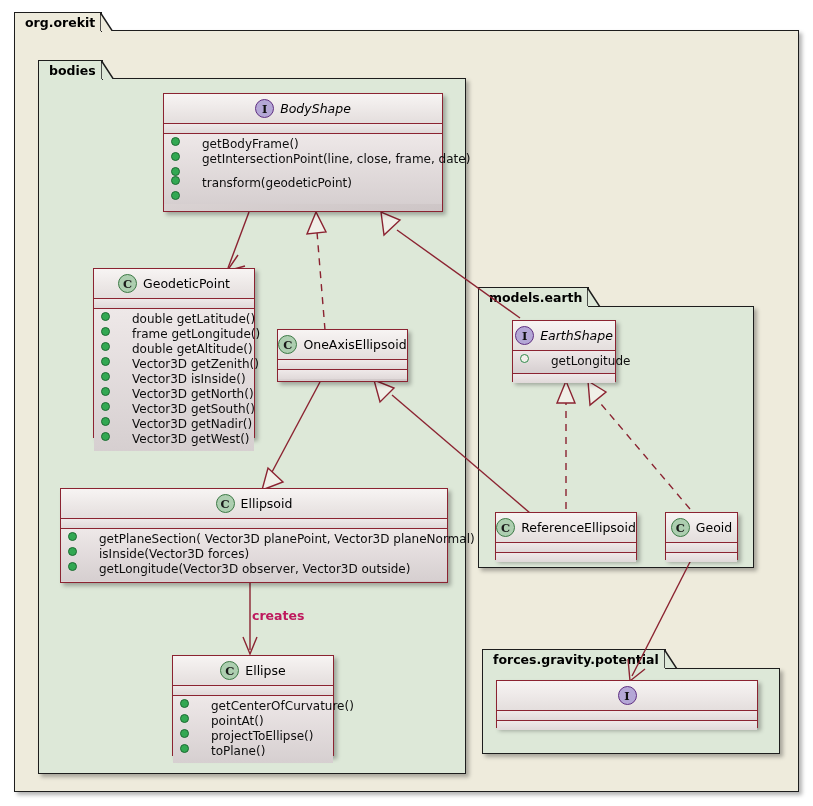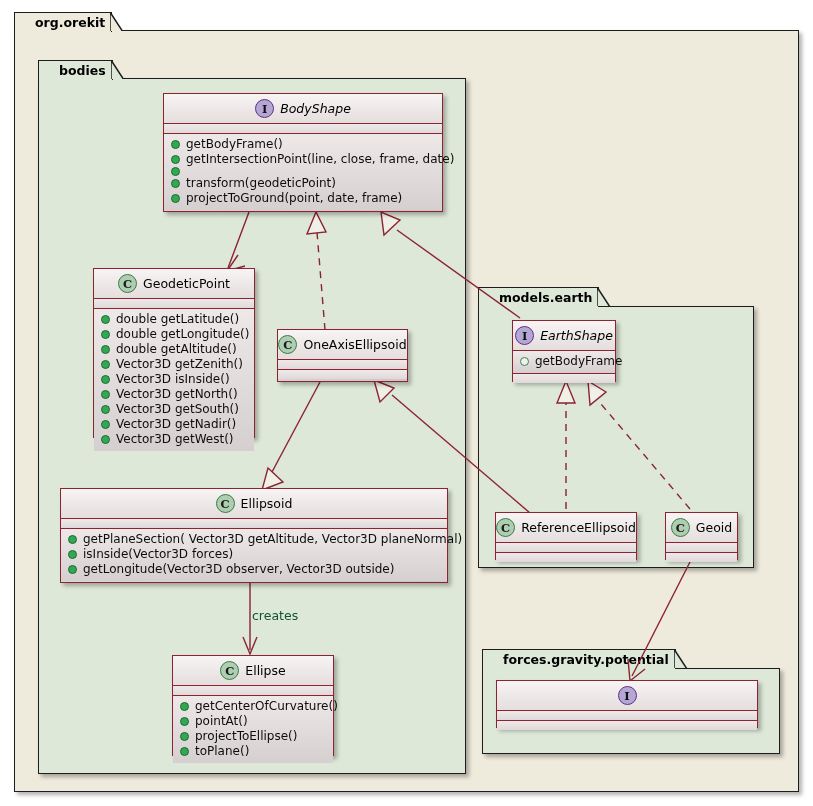--- a/index.html
+++ b/index.html
@@ -26,21 +26,21 @@
   }
   .pkg-tab {
     position: absolute;
     box-sizing: border-box;
     border: 1.5px solid #1d1d1d;
     border-bottom: none;
     font-weight: bold;
     font-size: 12.5px;
     color: #000;
     line-height: 1;
-    padding: 4px 6px 3px 20px;
+    padding: 4px 6px 3px 10px;
     white-space: nowrap;
     display: flex;
     align-items: center;
   }
   .pkg-tab .corner {
     position: absolute;
     right: -13px;
     top: -1.5px;
     width: 14px;
     height: 100%;
@@ -76,22 +76,21 @@
     height: 9px;
     background: linear-gradient(180deg, #efe9e9 0%, #e0d9d9 100%);
   }
   .cls-members {
     box-sizing: border-box;
     padding: 3px 8px 4px 6px;
     background: linear-gradient(180deg, #eee8e8 0%, #d6cfd0 100%);
   }
   .member {
     display: flex;
-    align-items: center;
-    gap: 5px;
+    gap: 21px;
     font-size: 12px;
     line-height: 15px;
     color: #0d0d0d;
     white-space: nowrap;
   }
 
   
   .badge {
     width: 17px; height: 17px;
     border-radius: 50%;
@@ -123,22 +122,23 @@
     width: 813px; height: 806px;
     pointer-events: none;
   }
   .lk { stroke: #8b2331; stroke-width: 1.4px; fill: none; }
   .lk-dash { stroke-dasharray: 7 6; }
   .hollow { fill: #f0f0e8; stroke: #8b2331; stroke-width: 1.4px; }
   .solidhead { fill: none; stroke: #8b2331; stroke-width: 1.4px; }
   .lbl {
     position: absolute;
     font-size: 12.5px;
-    color: #14532d;
+    color: #be185d;
     white-space: nowrap;
+    font-weight: bold;
   }
 </style>
 </head>
 <body>
 
 <div id="canvas">
 
   <div class="pkg" style="left:14px; top:30px; width:785px; height:762px; background:#EEEBDC;"></div>
   <div class="pkg-tab" style="left:14px; top:12px; height:20px; background:#EEEBDC;">
     <span>org.orekit</span>
@@ -248,41 +248,40 @@
       </div>
       <div class="member">
         <span class="dot dot-pub"></span>
       </div>
       <div class="member">
         <span class="dot dot-pub"></span>
         <span>transform(geodeticPoint)</span>
       </div>
       <div class="member">
         <span class="dot dot-pub"></span>
-        <span>projectToGround(point, date, frame)</span>
       </div>
     </div>
   </div>
 
   <div class="cls" style="left:93px; top:268px; width:162px; height:170px;">
     <div class="cls-header">
       <span class="badge badge-C">C</span>
       <span class="cname">GeodeticPoint</span>
     </div>
     <div class="cls-sep"></div>
     <div class="cls-empty"></div>
     <div class="cls-sep"></div>
     <div class="cls-members">
       <div class="member">
         <span class="dot dot-pub"></span>
         <span>double getLatitude()</span>
       </div>
       <div class="member">
         <span class="dot dot-pub"></span>
-        <span>double getLongitude()</span>
+        <span>frame getLongitude()</span>
       </div>
       <div class="member">
         <span class="dot dot-pub"></span>
         <span>double getAltitude()</span>
       </div>
       <div class="member">
         <span class="dot dot-pub"></span>
         <span>Vector3D getZenith()</span>
       </div>
       <div class="member">
@@ -323,21 +322,21 @@
     <div class="cls-header">
       <span class="badge badge-C">C</span>
       <span class="cname">Ellipsoid</span>
     </div>
     <div class="cls-sep"></div>
     <div class="cls-empty"></div>
     <div class="cls-sep"></div>
     <div class="cls-members">
       <div class="member">
         <span class="dot dot-pub"></span>
-        <span>getPlaneSection( Vector3D getAltitude, Vector3D planeNormal)</span>
+        <span>getPlaneSection( Vector3D planePoint, Vector3D planeNormal)</span>
       </div>
       <div class="member">
         <span class="dot dot-pub"></span>
         <span>isInside(Vector3D forces)</span>
       </div>
       <div class="member">
         <span class="dot dot-pub"></span>
         <span>getLongitude(Vector3D observer, Vector3D outside)</span>
       </div>
     </div>
@@ -373,21 +372,21 @@
 
   <div class="cls" style="left:512px; top:320px; width:104px; height:62px;">
     <div class="cls-header abs">
       <span class="badge badge-I">I</span>
       <span class="cname">EarthShape</span>
     </div>
     <div class="cls-sep"></div>
     <div class="cls-members">
       <div class="member">
         <span class="dot dot-pkg"></span>
-        <span>getBodyFrame</span>
+        <span>getLongitude</span>
       </div>
     </div>
     <div class="cls-sep"></div>
     <div class="cls-empty"></div>
   </div>
 
   <div class="cls" style="left:495px; top:512px; width:142px; height:48px;">
     <div class="cls-header">
       <span class="badge badge-C">C</span>
       <span class="cname">ReferenceEllipsoid</span>

